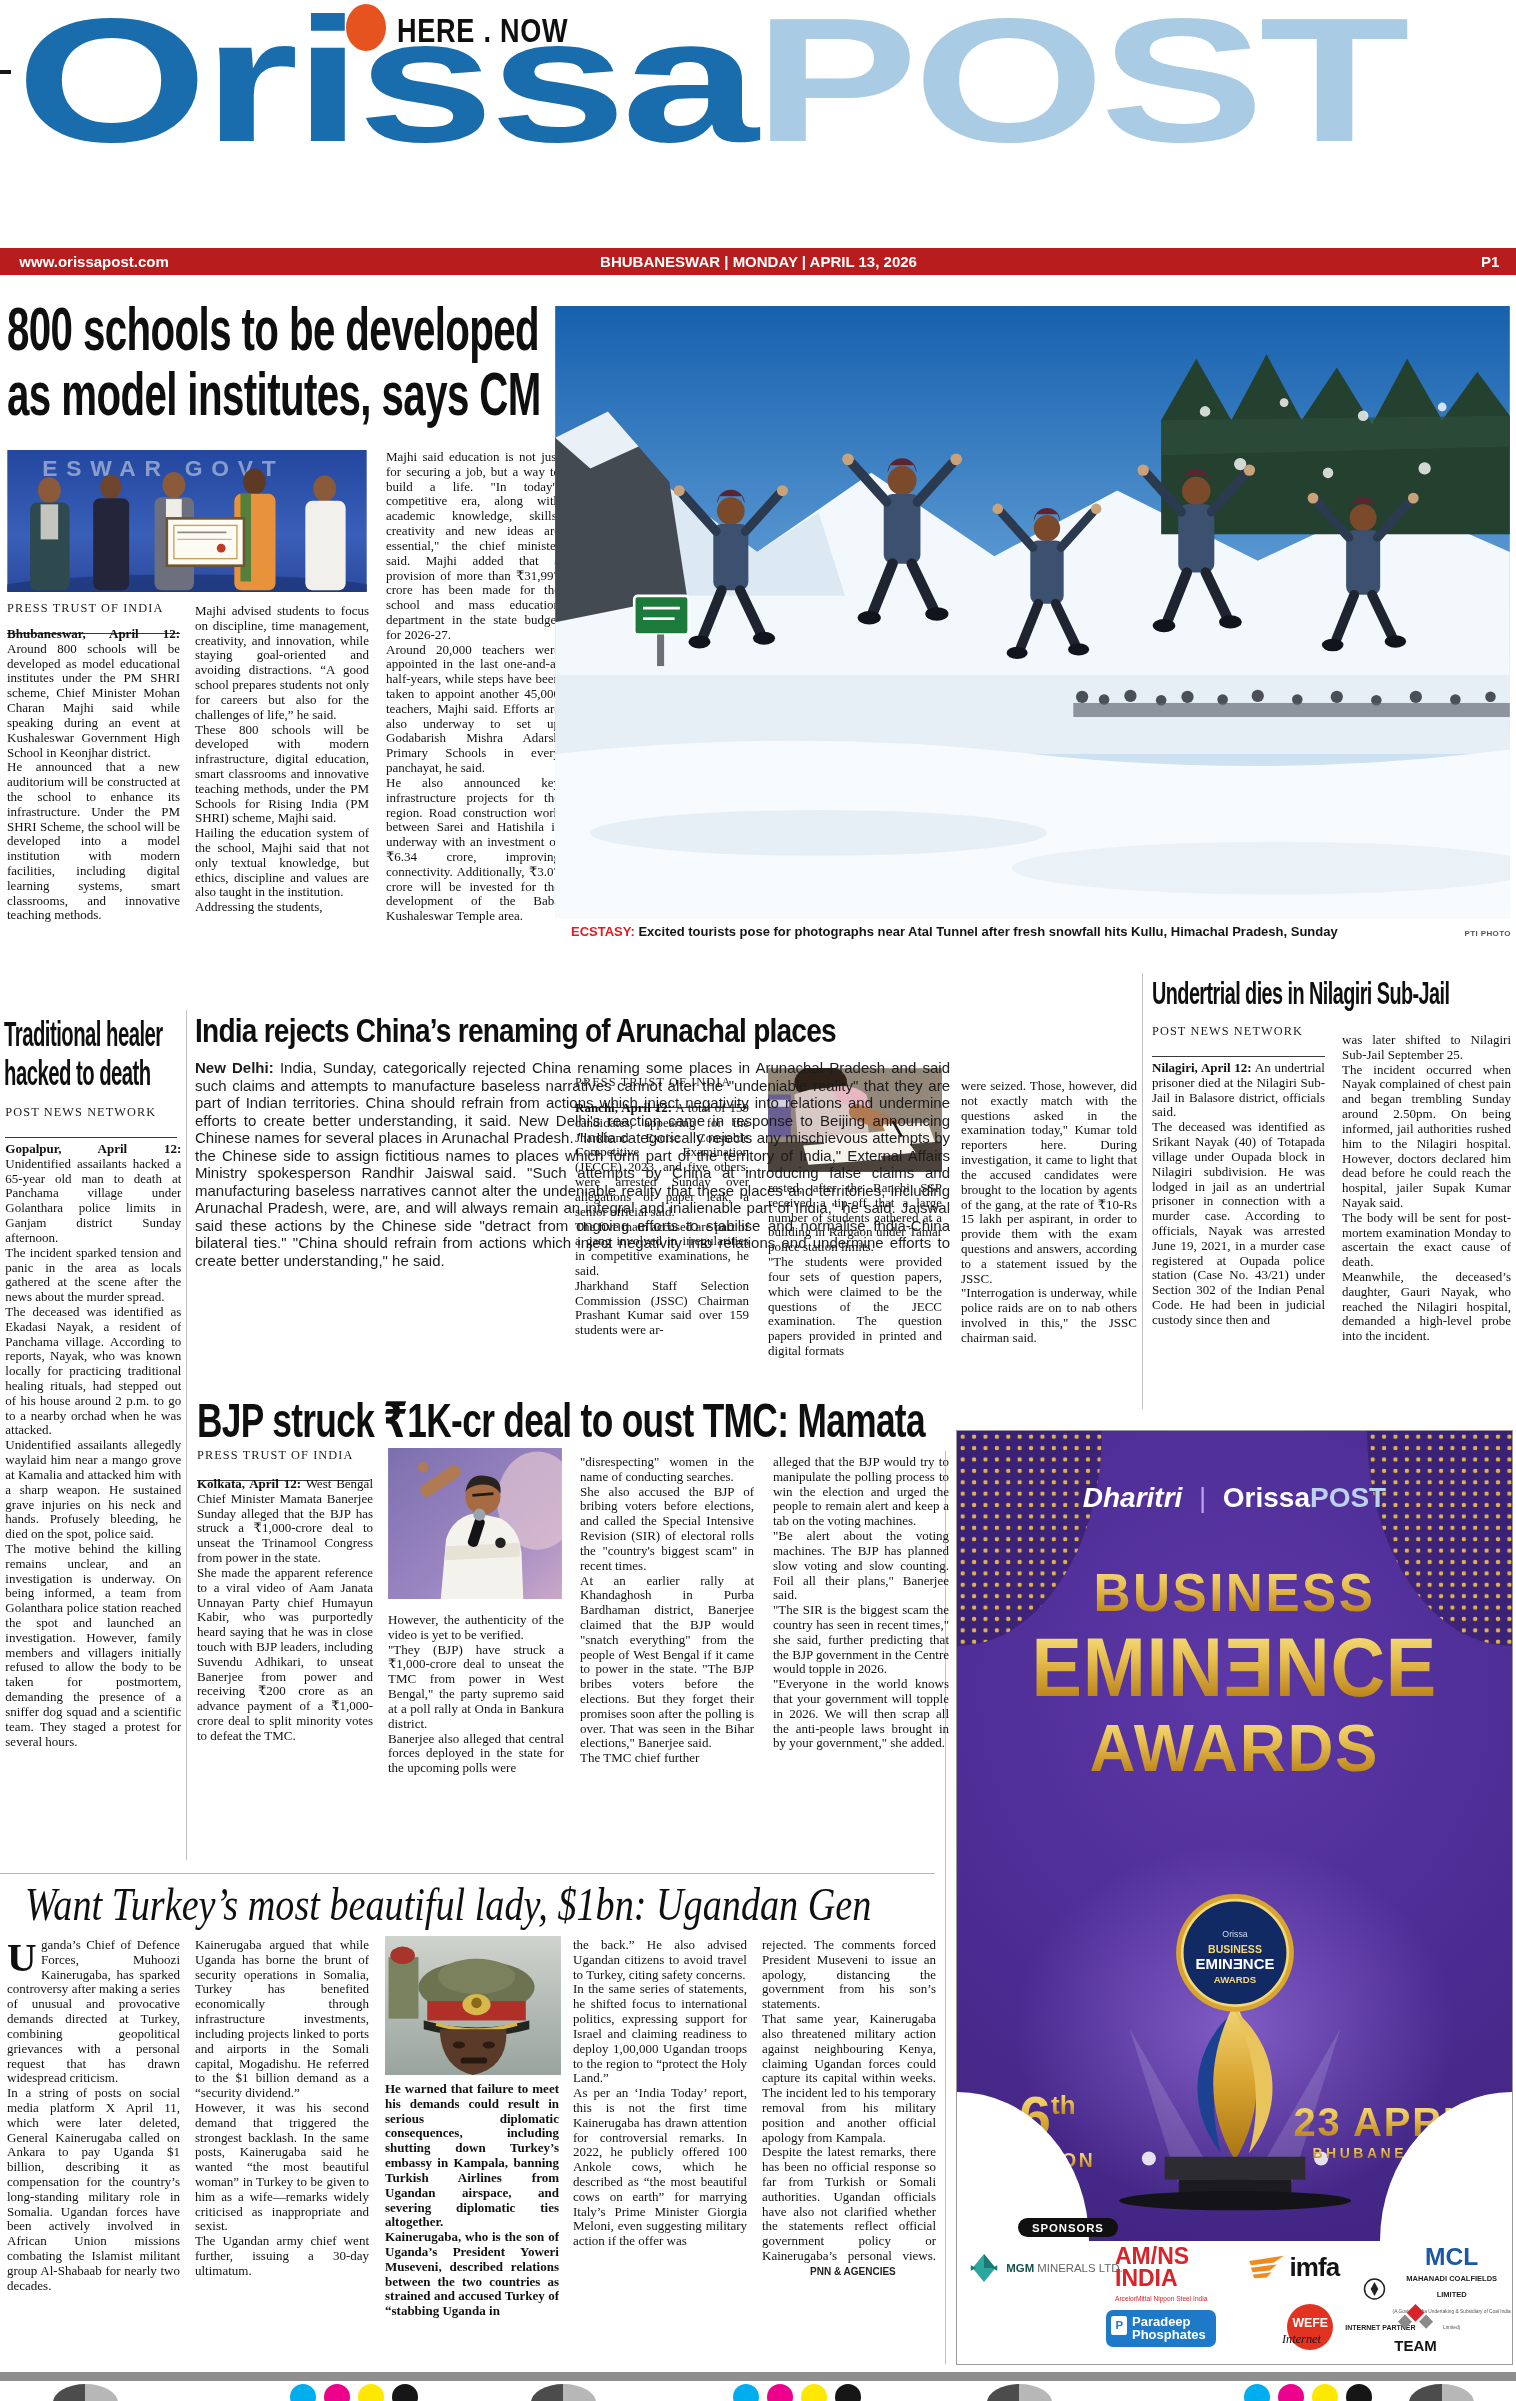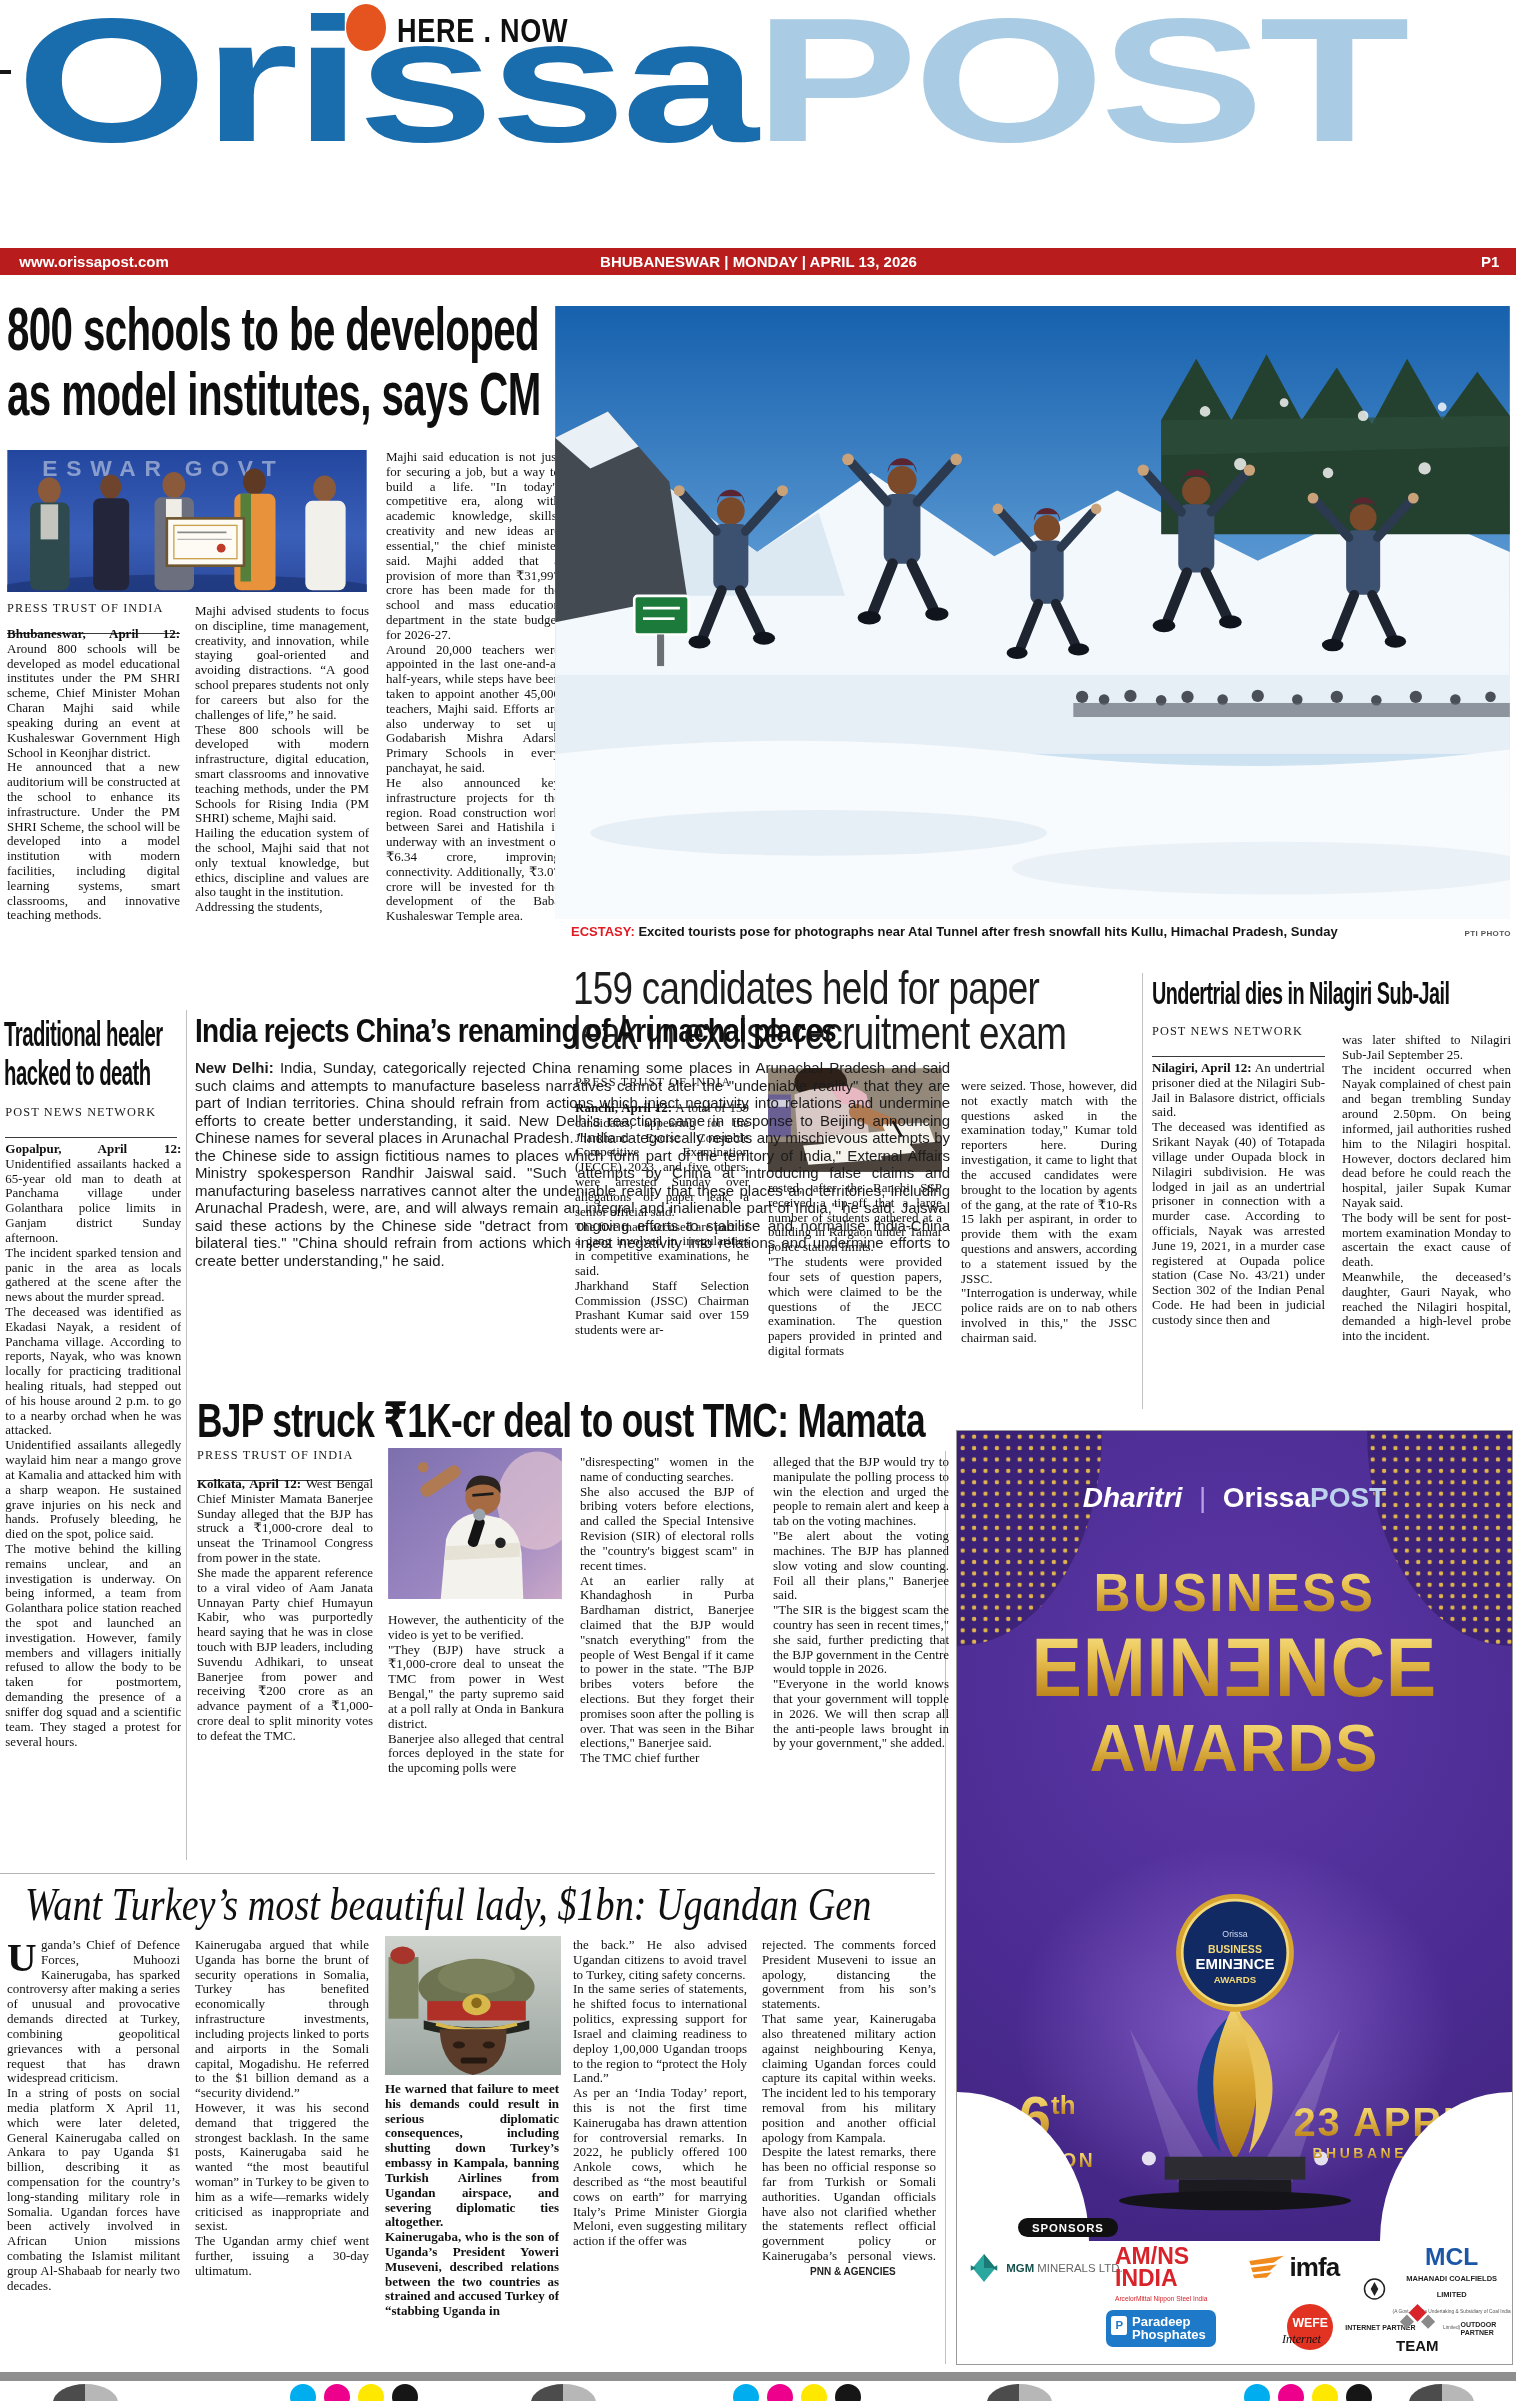--- a/index.html
+++ b/index.html
@@ -201,24 +201,20 @@
   </svg>
 
   <div class="abs caption-row" style="left:571px;top:924px;width:940px;">
     <div class="caption">
       <span class="tag">ECSTASY:</span>
       <span>Excited tourists pose for photographs near Atal Tunnel after fresh snowfall hits Kullu, Himachal Pradesh, Sunday</span>
     </div>
     <div class="credit">PTI PHOTO</div>
   </div>
 
-  <div class="abs" style="left:573px;top:966px;font-family:'Liberation Sans','DejaVu Sans',sans-serif;font-weight:400;color:#1d1d1d;font-size:46px;line-height:45px;letter-spacing:-0.9px;">
-    <span class="cond" style="transform:scaleX(.8);">159 candidates held for paper</span><br>
-    <span class="cond" style="transform:scaleX(.8);">leak in excise recruitment exam</span>
-  </div>
   <div class="abs byline" style="left:575px;top:1075px;width:173px;">PRESS TRUST OF INDIA</div>
 
   <svg class="abs photo" style="left:768px;top:1068px;" width="174" height="104" viewBox="0 0 198 118">
     <rect width="198" height="118" fill="#938879"></rect>
     <rect y="84" width="198" height="34" fill="#4c443c"></rect>
     <ellipse cx="60" cy="16" rx="30" ry="20" fill="#2e2119"></ellipse>
     <path d="M30,30 Q70,14 110,34 L116,84 L34,84 Z" fill="#d9c9c6"></path>
     <path d="M70,22 Q96,16 112,30 L116,46 L82,40 Z" fill="#e8b8c2"></path>
     <rect x="96" y="38" width="66" height="18" rx="9" transform="rotate(22 96 38)" fill="#b07a52"></rect>
     <g fill="#f6f3ec">
@@ -459,21 +455,21 @@
         </div>
       </div>
       <div class="sp-row" style="left:325px;top:63px;gap:5.3px;">
         <div style="position:relative;width:58px;height:49px;">
           <div style="position:absolute;left:5.3px;top:0;width:46px;height:46px;border-radius:50%;background:#e23222;"></div>
           <span style="position:absolute;left:10.5px;top:12.3px;color:#fff;font-weight:700;font-size:12.3px;">WEFE</span>
           <span style="position:absolute;left:0px;top:28px;color:#111;font-style:italic;font-size:12.3px;font-family:'Liberation Serif',serif;">Internet</span>
         </div>
         <div class="partner-label">INTERNET PARTNER</div>
       </div>
-      <div class="sp-row" style="left:439px;top:63px;gap:22px;">
+      <div class="sp-row" style="left:423px;top:63px;gap:22px;flex-direction:column;">
         <div style="text-align:center;">
           <svg width="39" height="30" viewBox="0 0 44 34">
             <polygon points="22,0 32,10 22,20 12,10" fill="#d8232a"></polygon>
             <polygon points="10,12 18,20 10,28 2,20" fill="#8a8a8a"></polygon>
             <polygon points="34,12 42,20 34,28 26,20" fill="#8a8a8a"></polygon>
           </svg><br>
           <span style="font-size:15px;font-weight:700;color:#141414;"><span>TEAM</span></span>
         </div>
         <div class="partner-label">OUTDOOR PARTNER</div>
       </div>

